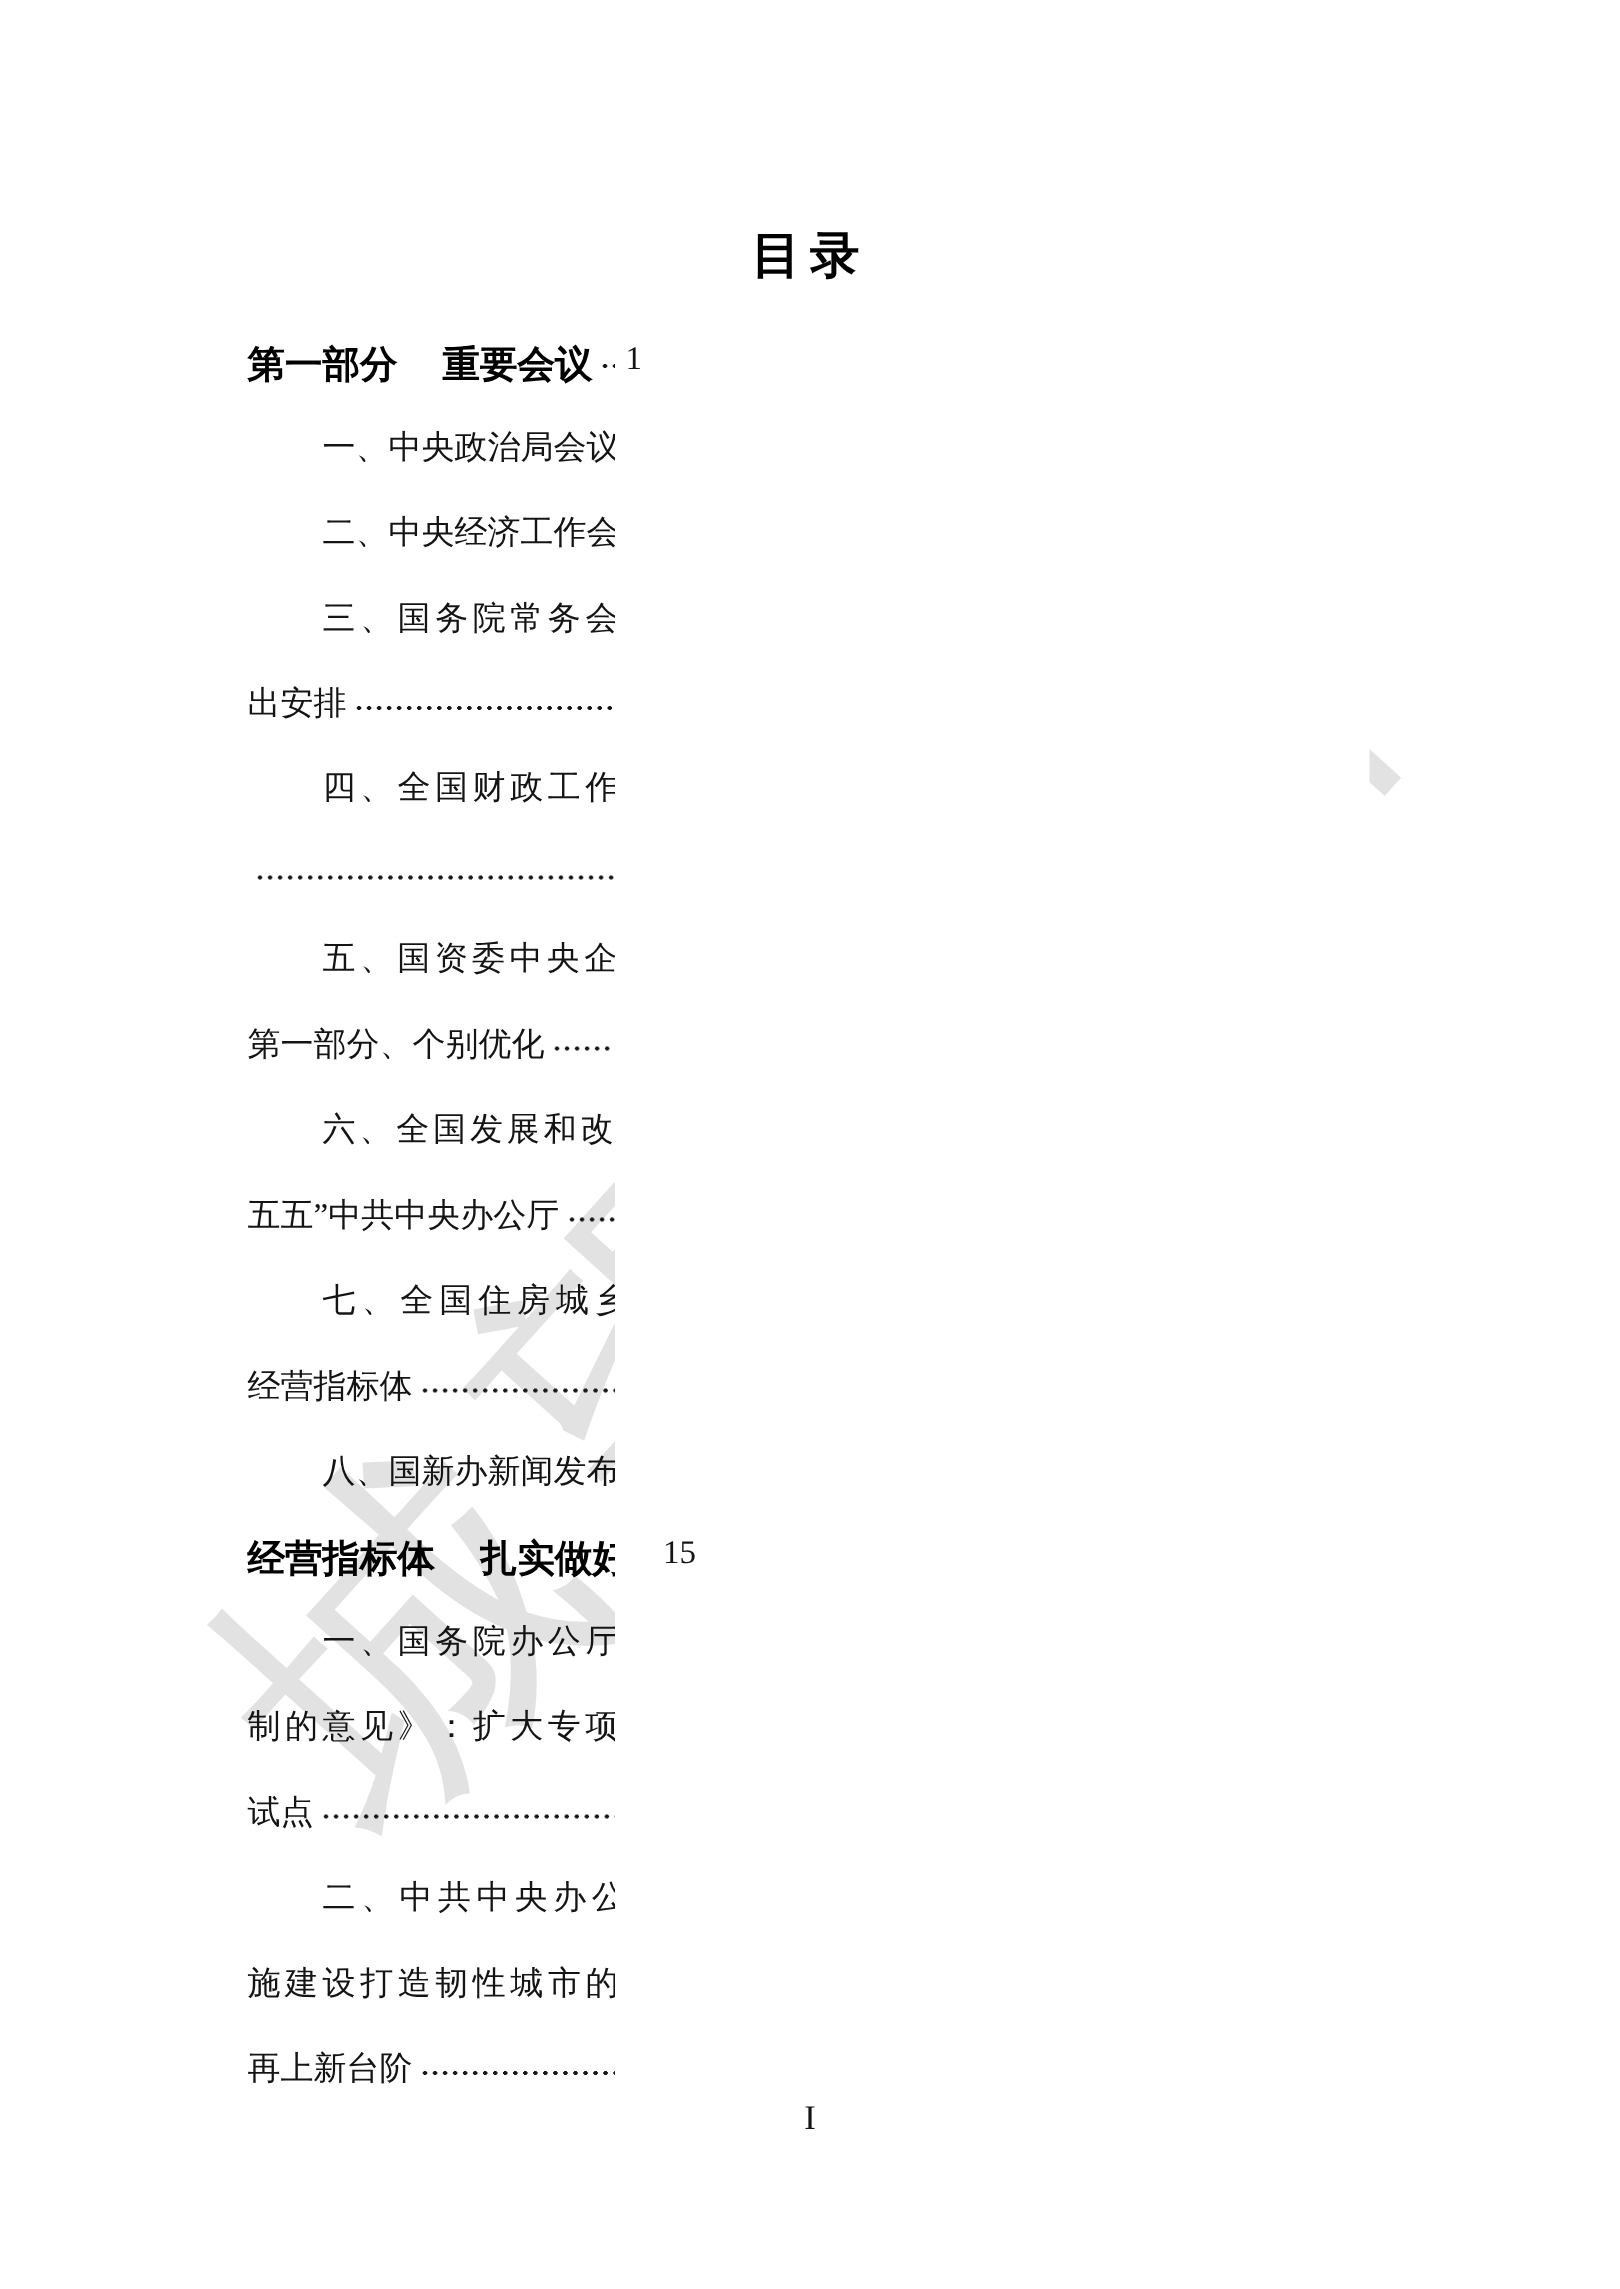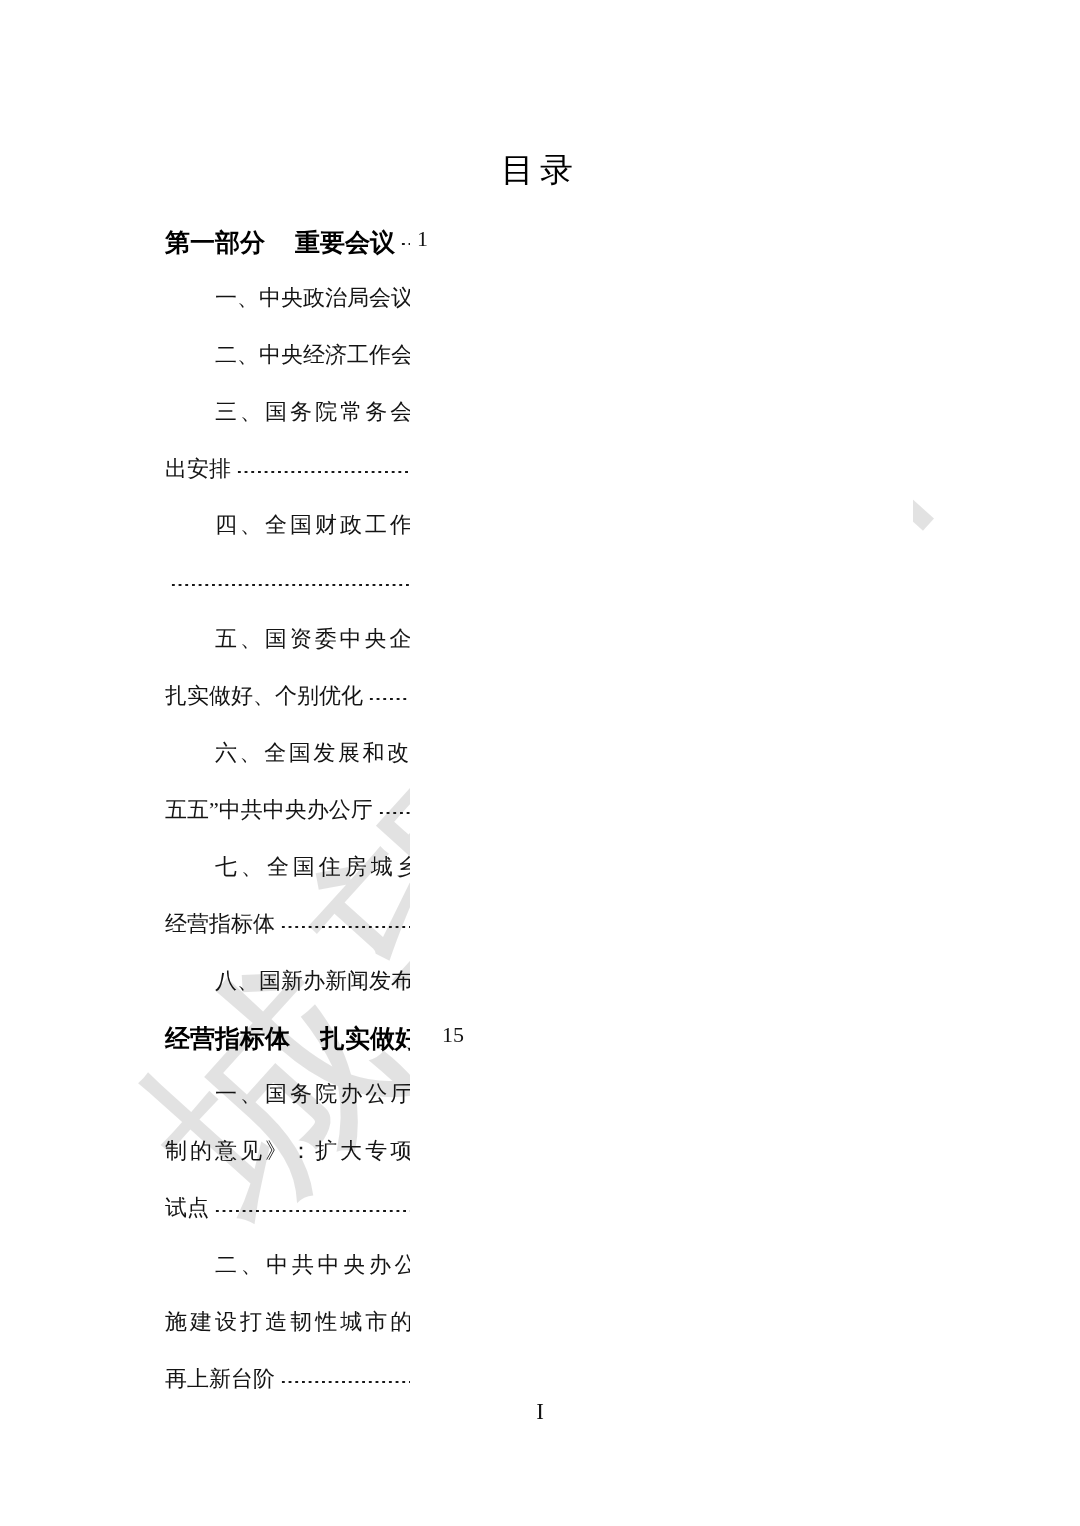--- a/index.html
+++ b/index.html
@@ -27,21 +27,21 @@
     z-index:0;
     pointer-events:none;
     user-select:none;
   }
   
   .doc-title {
     position:absolute;
     top:148px; left:0; width:100%;
     text-align:center;
     font-size:33px;
-    font-weight:normal;
+    font-weight:bold;
     letter-spacing:6px;
     color:#000000;
     z-index:1;
   }
   
   .toc {
     position:absolute;
     left:165px; top:226px;
     width:748px;
     z-index:1;
@@ -130,21 +130,21 @@
       </div>
       <div class="line cont">
         <span class="txt"></span>
         <span class="leader"></span>
         <span class="page-num">6</span>
       </div>
       <div class="line item justify">
         <span class="txt">五、国资委中央企业负责人会议：2025 年“一利五率”经营指标体</span>
       </div>
       <div class="line cont">
-        <span class="txt">扎实做好、个别优化</span>
+        <span class="txt">第一部分、个别优化</span>
         <span class="leader"></span>
         <span class="page-num">8</span>
       </div>
       <div class="line item justify">
         <span class="txt">六、全国发展和改革工作会议：扎实做好“十四五”规划收官和“十</span>
       </div>
       <div class="line cont">
         <span class="txt">五五”中共中央办公厅</span>
         <span class="leader"></span>
         <span class="page-num">9</span>

